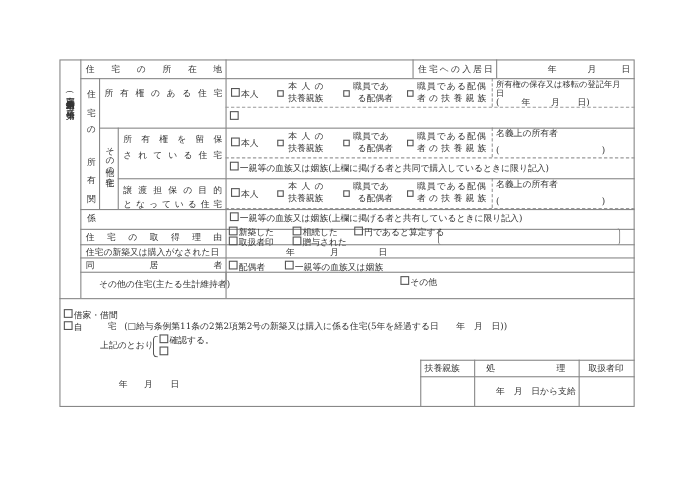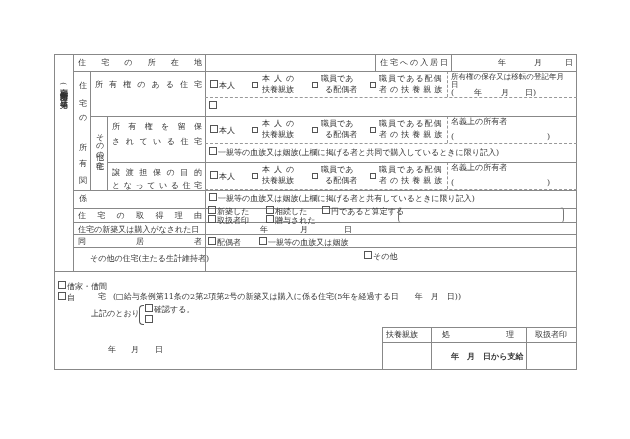--- a/index.html
+++ b/index.html
@@ -252,15 +252,15 @@
   <div class="abs" style="left:382px;top:327px;width:195px;height:43px;border-top:1px solid #888;border-left:1px solid #888;"></div>
   <div class="hl" style="left:382px;top:342px;width:195px;"></div>
   <div class="vl" style="left:431px;top:327px;height:43px;"></div>
   <div class="vl" style="left:526px;top:327px;height:43px;"></div>
 
   <div class="t" style="left:386px;top:330px;">扶養親族</div>
   <div class="t" style="left:442px;top:330px;">処</div>
   <div class="t" style="left:506px;top:330px;">理</div>
   <div class="t" style="left:535px;top:330px;">取扱者印</div>
   <div class="abs" style="left:383px;top:343px;width:47px;height:26px;"></div>
-  <div class="t" style="left:451px;top:351px;font-weight:bold;">年　月　日から支給</div>
+  <div class="t" style="left:451px;top:351px;">年　月　日から支給</div>
   <div class="abs" style="left:527px;top:343px;width:49px;height:26px;"></div>
 </div>
 
 </body></html>

